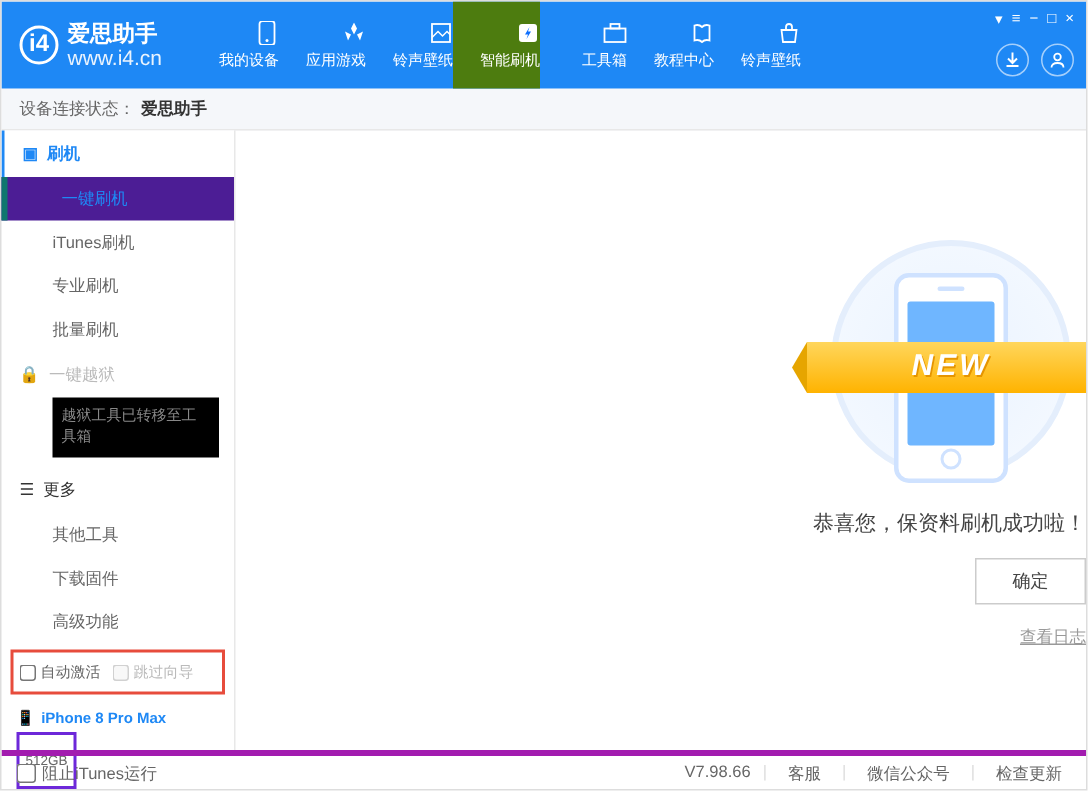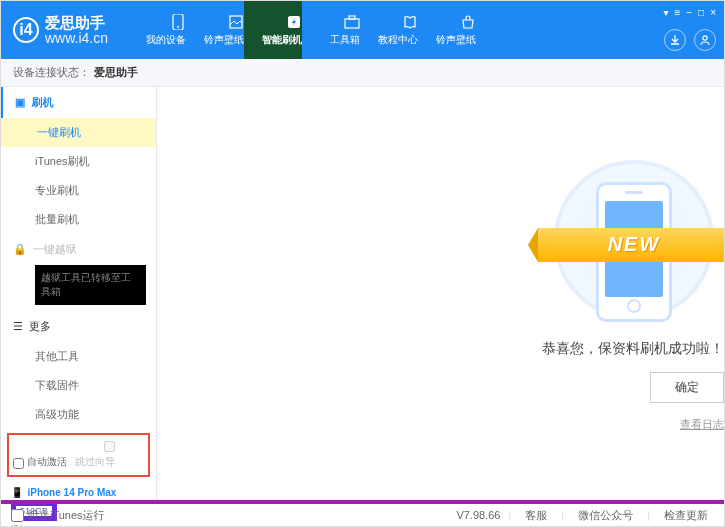--- a/index.html
+++ b/index.html
@@ -6,51 +6,51 @@
 body { width: 725px; height: 527px; background: #fff; display: flex; flex-direction: column; border: 1px solid #ddd; overflow: hidden; }
 
 
 .header { background: #1e88f5; color: #fff; height: 58px; display: flex; align-items: center; position: relative; }
 .logo-area { display: flex; align-items: center; padding: 0 12px; }
 .logo-circle { width: 26px; height: 26px; border: 2px solid #fff; border-radius: 50%; display: flex; align-items: center; justify-content: center; font-weight: bold; font-size: 16px; margin-right: 6px; }
 .logo-text h1 { font-size: 15px; font-weight: bold; line-height: 1; }
 .logo-text .url { font-size: 14px; opacity: .9; }
 .nav { display: flex; height: 100%; margin-left: 8px; }
 .nav-item { width: 58px; display: flex; flex-direction: column; align-items: flex-end; justify-content: center; cursor: pointer; font-size: 10px; gap: 3px; }
-.nav-item.active { background: #14532d; font-weight: bold; }
+.nav-item.active { background: #4d7c0f; }
 .nav-icon { width: 16px; height: 16px; display: flex; align-items: center; justify-content: center; }
 .header-right { position: absolute; right: 8px; top: 6px; display: flex; gap: 6px; font-size: 10px; }
 .header-right-bottom { position: absolute; right: 8px; bottom: 8px; display: flex; gap: 8px; }
 .circle-btn { width: 22px; height: 22px; border: 1.5px solid rgba(255,255,255,.6); border-radius: 50%; display: flex; align-items: center; justify-content: center; cursor: pointer; }
 
 
 .status-bar { height: 28px; background: #f5f7fa; border-bottom: 1px solid #e8e8e8; display: flex; align-items: center; padding: 0 12px; font-size: 11px; color: #666; }
 .status-bar .mode { color: #333; font-weight: bold; margin-left: 4px; }
 
 
 .body { flex: 1; display: flex; min-height: 0; }
 
 
 .sidebar { width: 156px; border-right: 1px solid #e8e8e8; display: flex; flex-direction: column; font-size: 11px; color: #555; }
 .side-section { border-bottom: 0; }
 .side-head { display: flex; align-items: center; gap: 6px; padding: 8px 12px; color: #333; cursor: pointer; }
 .side-head.active-head { color: #1e88f5; border-left: 2px solid #1e88f5; background: #fff; font-weight: bold; }
 .sub-item { padding: 7px 12px 7px 34px; cursor: pointer; color: #666; }
-.sub-item.active { background: #fef9c3; color: #1e88f5; border-left: 2px solid #0f766e; margin-left: -2px; padding-left: 36px; }
+.sub-item.active { background: #4c1d95; color: #1e88f5; border-left: 6px solid #0f766e; margin-left: -2px; padding-left: 36px; }
 .jailbreak-note { background: #000000; margin: 0 10px 6px 34px; padding: 6px; font-size: 10px; color: #888; line-height: 1.4; }
 .lock-icon { color: #bbb; }
 
 .checkbox-row { border: 2px solid #e74c3c; margin: 4px 6px; padding: 6px 4px; display: flex; gap: 8px; font-size: 10px; color: #666; }
-.checkbox-row label { display: flex; align-items: flex-end; gap: 3px; cursor: pointer; }
+.checkbox-row label { display: flex; align-items: center; gap: 3px; cursor: pointer; }
 .checkbox-row input { width: 11px; height: 11px; }
-.checkbox-row .dim { color: #bbb; flex-direction: column; }
+.checkbox-row .dim { color: #bbb; }
 
 .device-box { padding: 6px 10px; font-size: 10px; }
 .device-name { color: #1e88f5; font-weight: bold; display: flex; align-items: center; gap: 4px; }
-.storage { display: inline-block; border: 5px solid #6d28d9; padding: 0 4px; margin-top: 3px; font-size: 9px; color: #666; }
+.storage { display: inline-block; border: 2px solid #6d28d9; padding: 12px 4px; margin-top: 3px; font-size: 9px; color: #666; }
 .devtype { color: #aaa; margin-top: 3px; }
 
 
 .main { flex: 1; display: flex; flex-direction: column; align-items: flex-end; justify-content: center; gap: 14px; color: #666; position: relative; }
 .illus { position: relative; width: 180px; height: 170px; }
 .circle-bg { position: absolute; width: 160px; height: 160px; border: 4px solid #e4eefc; border-radius: 50%; top: 4px; left: 10px; background: radial-gradient(circle,#eaf3ff 0%,#f6faff 100%); }
 .phone { position: absolute; width: 76px; height: 140px; background: #fff; border: 3px solid #cfe2ff; border-radius: 10px; top: 26px; left: 52px; }
 .phone::before { content:""; position:absolute; top:6px; left:50%; transform:translateX(-50%); width:18px; height:3px; background:#cfe2ff; border-radius:2px; }
 .phone::after { content:""; position:absolute; bottom:6px; left:50%; transform:translateX(-50%); width:10px; height:10px; border:2px solid #cfe2ff; border-radius:50%; }
 .phone-screen { position:absolute; top:16px; left:6px; right:6px; bottom:22px; background:#6fb6ff; border-radius:2px; }
@@ -87,20 +87,28 @@
           <svg width="14" height="16" viewBox="0 0 14 16">
             <rect x="2" y="0" width="10" height="16" rx="2" fill="none" stroke="#fff" stroke-width="1.2"></rect>
             <circle cx="7" cy="13" r="1" fill="#fff"></circle>
           </svg>
         </span>
       <span>我的设备</span>
     </div>
     <div class="nav-item">
       <span class="nav-icon">
           <svg width="14" height="14" viewBox="0 0 14 14">
+            <path d="M7 0 L9 4 L7 8 L5 4 Z M1 6 L5 8 L3 12 Z M13 6 L9 8 L11 12 Z" fill="#fff"></path>
+          </svg>
+        </span>
+      <span>应用游戏</span>
+    </div>
+    <div class="nav-item">
+      <span class="nav-icon">
+          <svg width="14" height="14" viewBox="0 0 14 14">
             <rect x="1" y="1" width="12" height="12" fill="none" stroke="#fff" stroke-width="1.2"></rect>
             <path d="M1 10 L5 6 L8 9 L11 6 L13 8" fill="none" stroke="#fff"></path>
           </svg>
         </span>
       <span>铃声壁纸</span>
     </div>
     <div class="nav-item active">
       <span class="nav-icon">
           <svg width="14" height="14" viewBox="0 0 14 14">
             <rect x="1" y="1" width="12" height="12" rx="2" fill="#fff"></rect>
@@ -198,21 +206,21 @@
           <span>自动激活</span>
         </label>
       <label class="dim">
           <input type="checkbox" disabled="" style="">
           <span>跳过向导</span>
         </label>
     </div>
     <div class="device-box">
       <div class="device-name">
         <span>📱</span>
-        <span>iPhone 14 Pro Max</span>
+        <span>iPhone 8 Pro Max</span>
       </div>
       <span class="storage">512GB</span>
       <div class="devtype">iPhone</div>
     </div>
   </div>
 
   <div class="main">
     <div class="illus">
       <div class="circle-bg"></div>
       <div class="phone">

